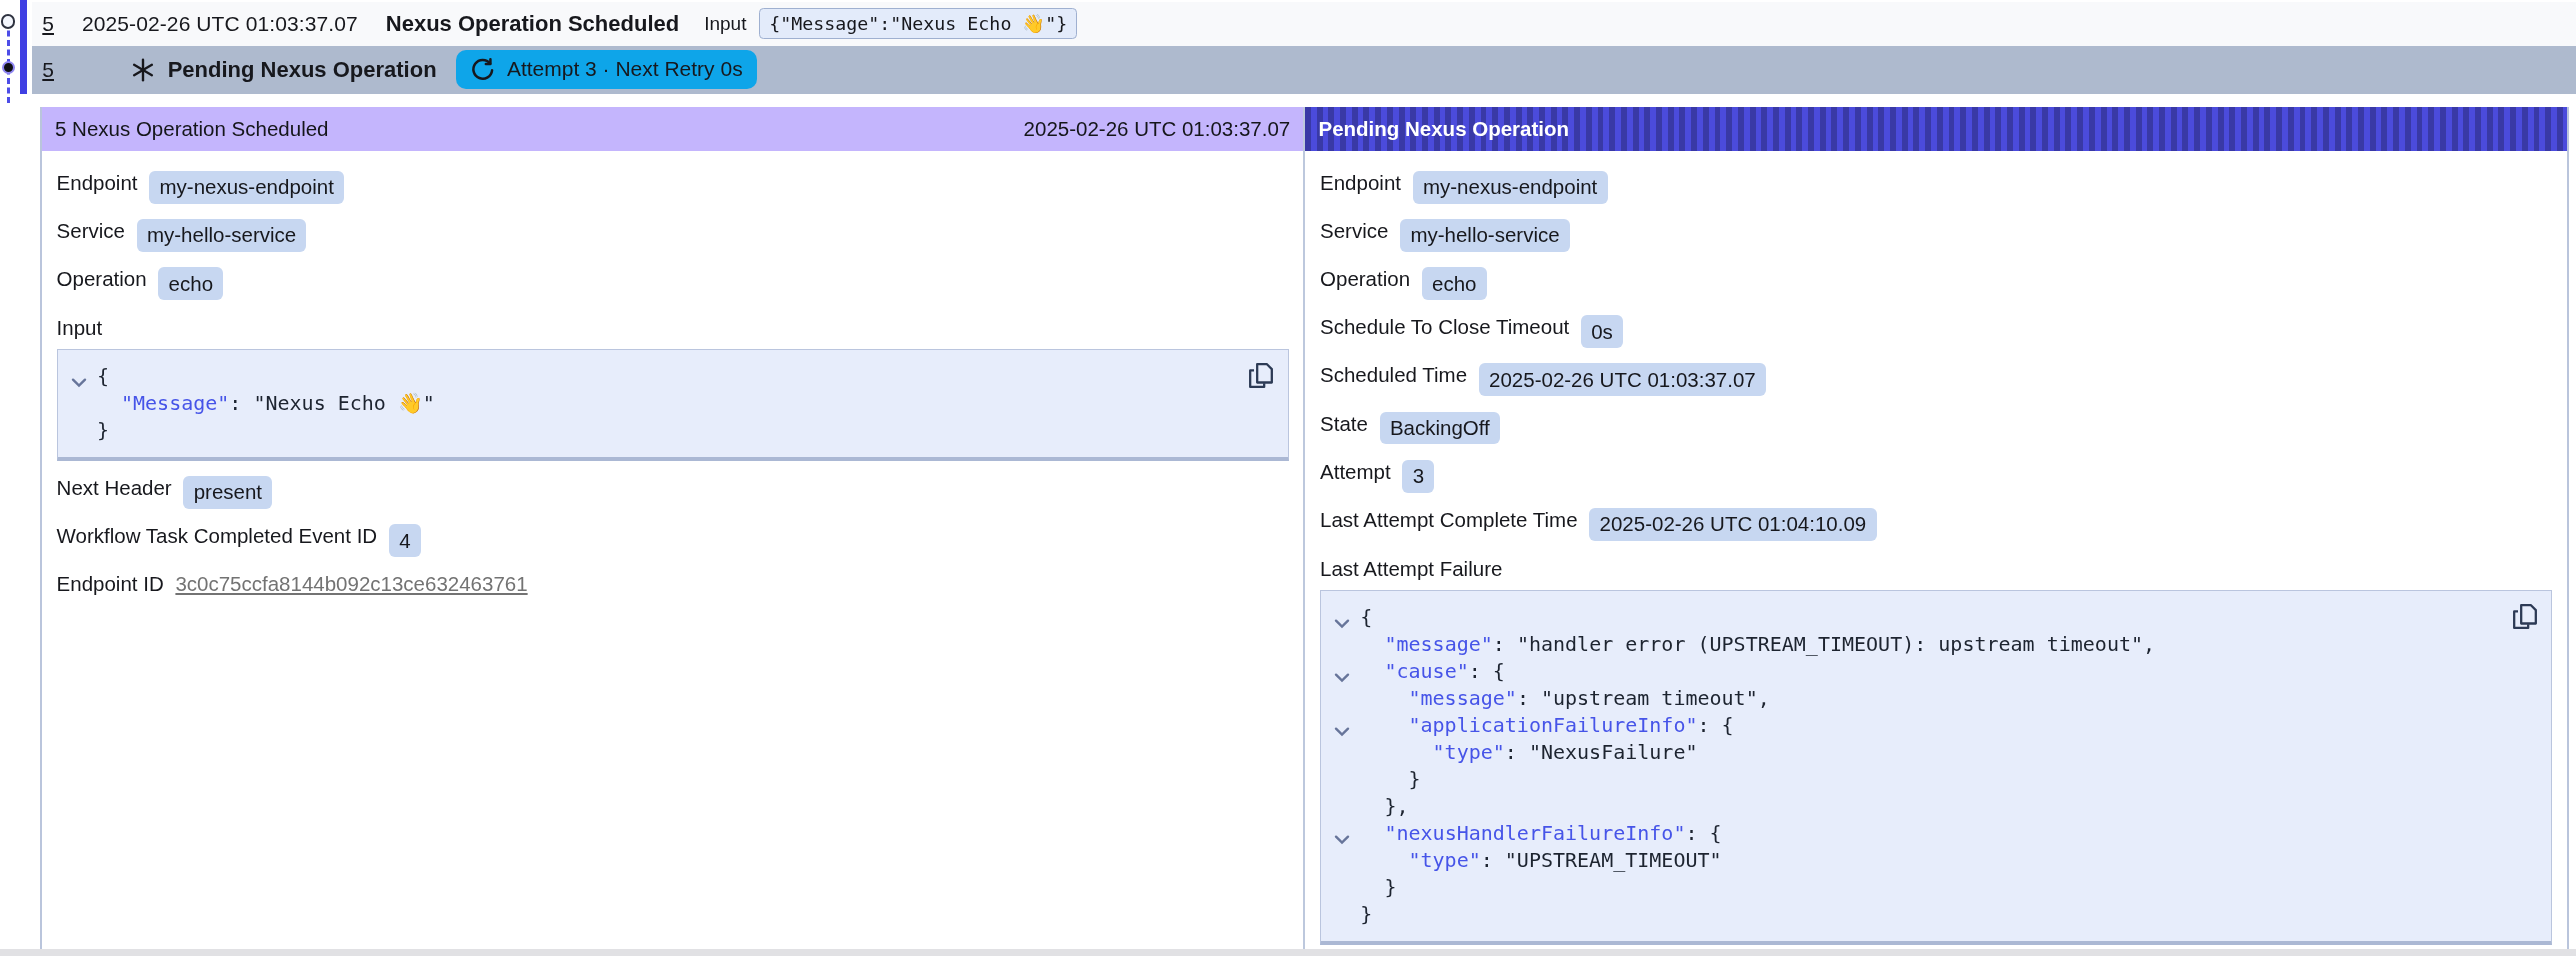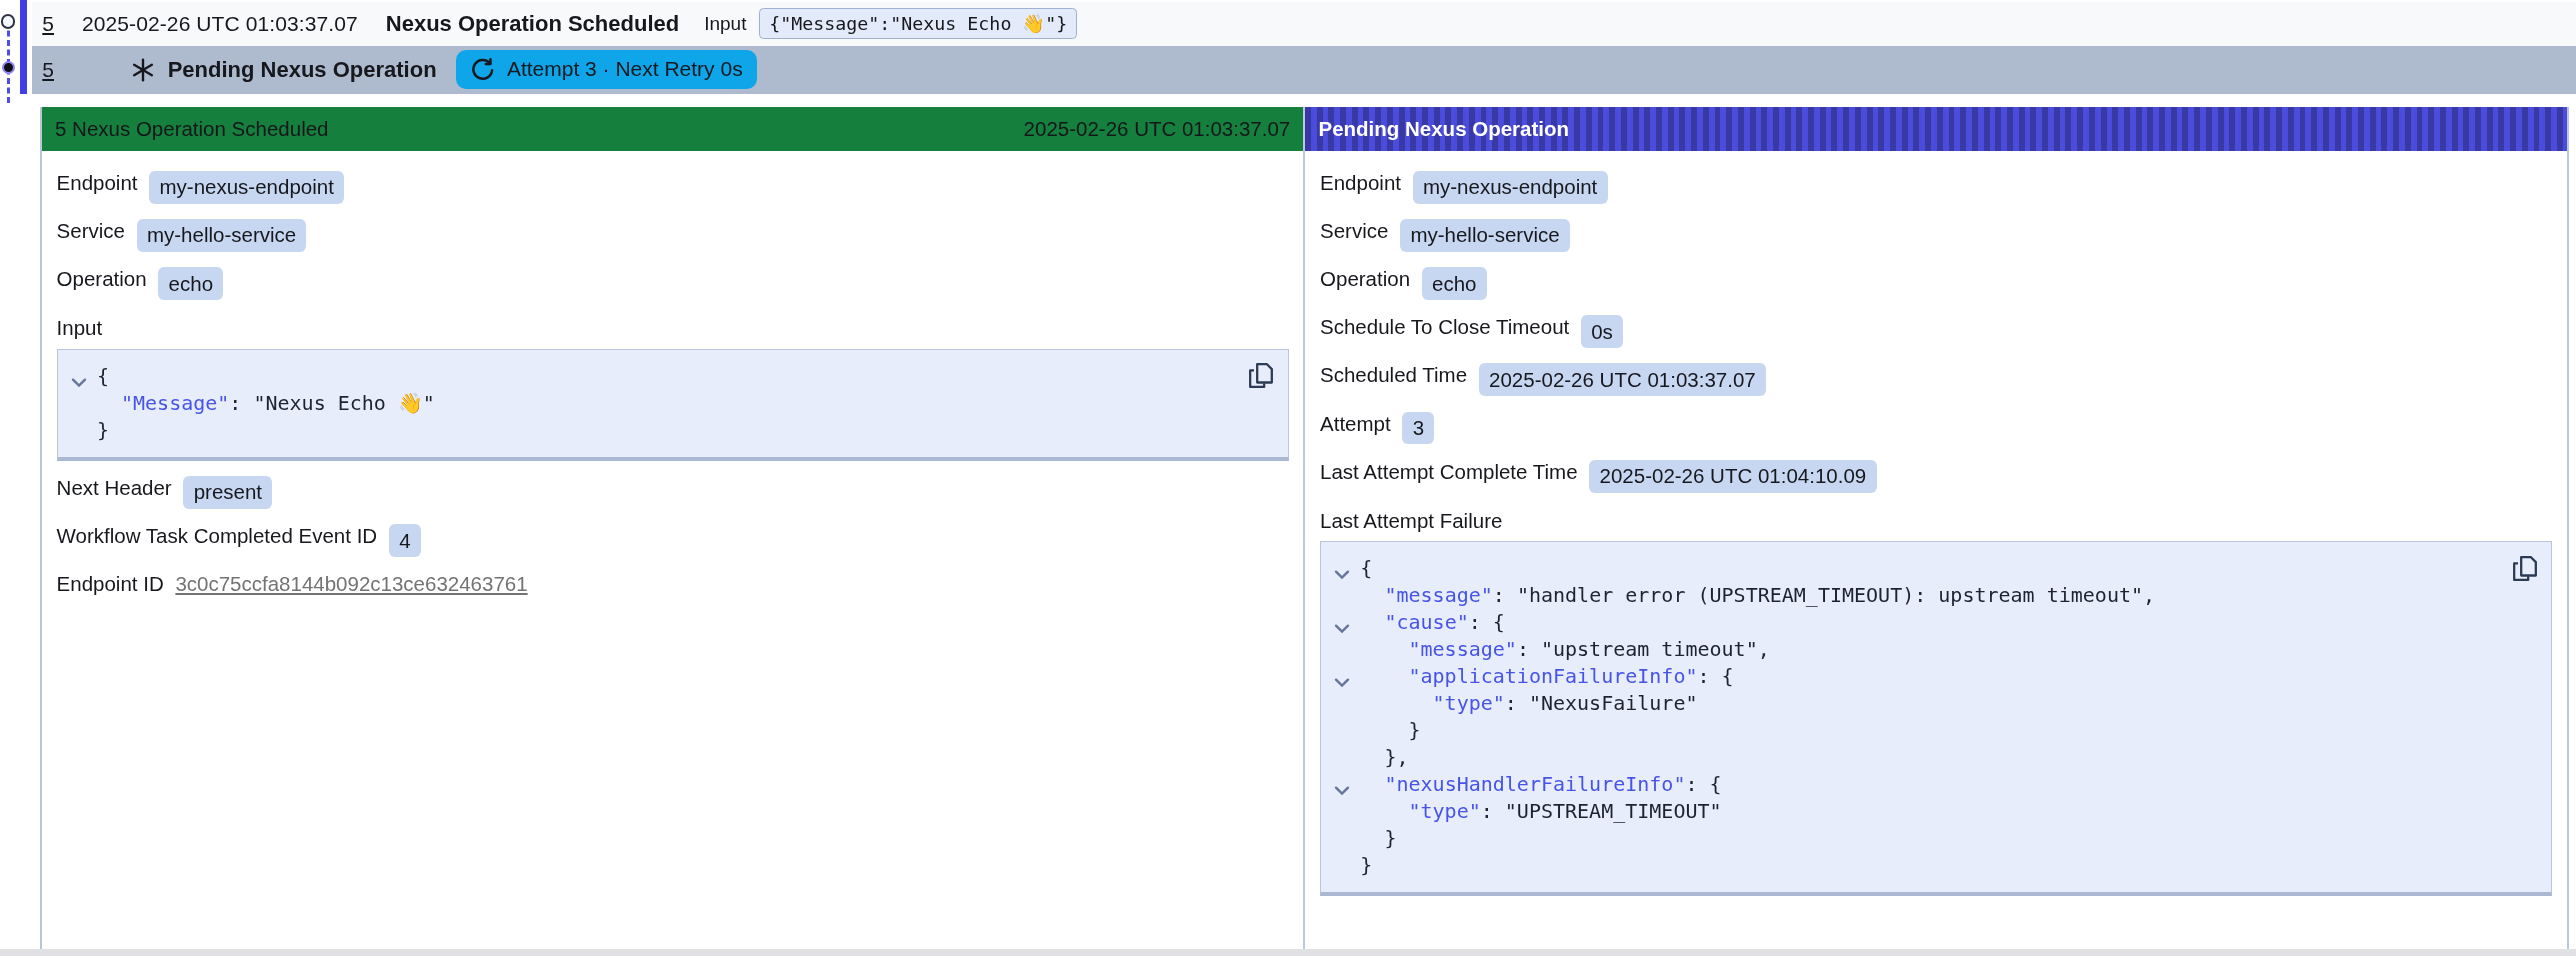--- a/index.html
+++ b/index.html
@@ -51,21 +51,21 @@
     border-left:2.2px solid #bac5dc; border-right:2.2px solid #bac5dc;
     background:#fff;
   }
   .panel { flex:1 1 0; min-width:0; display:flex; flex-direction:column; }
   .panel-divider { flex:0 0 2.2px; background:#bdc8dd; }
 
   .panel-header {
     height:44px; flex:0 0 44px; display:flex; align-items:center; justify-content:space-between;
     padding:0 13px; font-size:20.5px;
   }
-  .panel-header.left-hd { background:#15803d; color:#15161a; font-weight:500; }
+  .panel-header.left-hd { background:#c4b5fd; color:#15161a; font-weight:500; }
   .panel-header.striped {
     background:repeating-linear-gradient(90deg,#3939a6 0 5.9px,#4b4bdc 5.9px 11.7px);
     color:#ffffff; font-weight:600;
   }
   .panel-header .hd-time { font-weight:400; }
 
   .panel-body { padding:4.4px 14.6px 14.6px 14.6px; }
 
   .field-row { display:flex; align-items:flex-start; margin:15.4px 0; min-height:32px; gap:11.7px; }
   .field-label { font-size:20.5px; color:#17181d; white-space:nowrap; }
@@ -210,20 +210,24 @@
           </div>
           <div class="field-row">
             <span class="field-label">Schedule To Close Timeout</span>
             <span class="value-badge">0s</span>
           </div>
           <div class="field-row">
             <span class="field-label">Scheduled Time</span>
             <span class="value-badge">2025-02-26 UTC 01:03:37.07</span>
           </div>
           <div class="field-row">
+            <span class="field-label">State</span>
+            <span class="value-badge">BackingOff</span>
+          </div>
+          <div class="field-row">
             <span class="field-label">Attempt</span>
             <span class="value-badge">3</span>
           </div>
           <div class="field-row">
             <span class="field-label">Last Attempt Complete Time</span>
             <span class="value-badge">2025-02-26 UTC 01:04:10.09</span>
           </div>
         </div>
       <div class="section-label">Last Attempt Failure</div>
       <div class="code-block">

